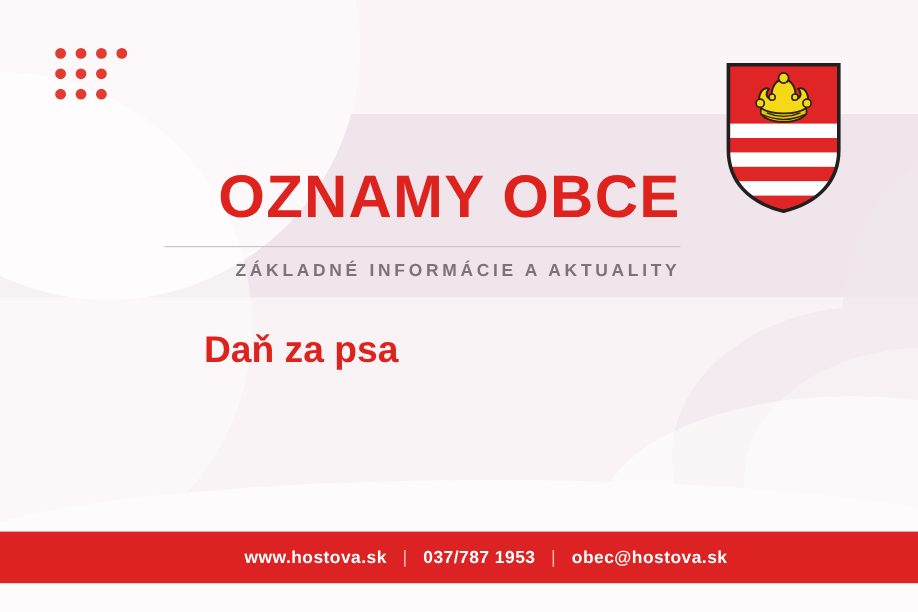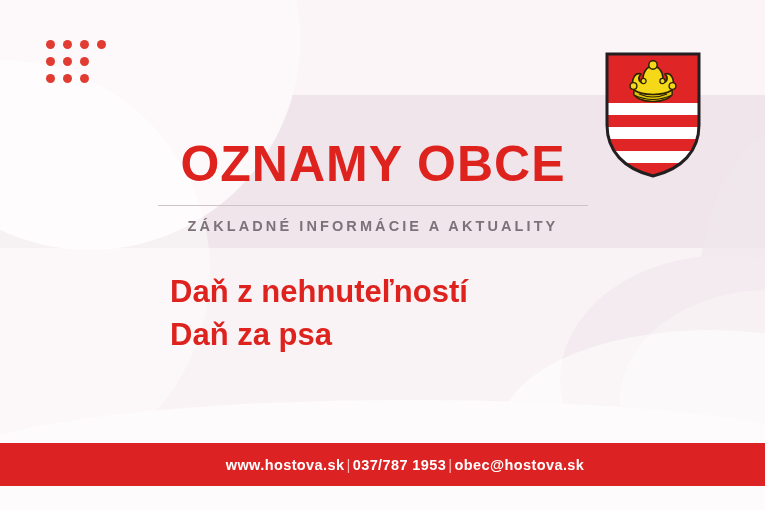--- a/index.html
+++ b/index.html
@@ -104,24 +104,24 @@
     left: 604px;
     top: 51px;
     width: 98px;
     height: 128px;
   }
   .crest svg { display: block; width: 100%; height: 100%; }
 
   
   .header-block {
     position: absolute;
-    left: 158px;
+    left: 137px;
     top: 138px;
     width: 430px;
-    text-align: center;
+    text-align: right;
   }
   .poster-title {
     font-family: "Liberation Sans", sans-serif;
     font-size: 50px;
     font-weight: bold;
     color: #de231f;
     letter-spacing: 1px;
     line-height: 1.05;
     margin: 0;
     white-space: nowrap;
@@ -168,21 +168,21 @@
     width: 765px;
     height: 43px;
     background: #dc2222;
     display: flex;
     align-items: center;
     justify-content: center;
   }
   .footer-inner {
     display: flex;
     align-items: center;
-    gap: 2px;
+    gap: 13px;
     font-family: "Liberation Sans", sans-serif;
     font-size: 14.5px;
     font-weight: bold;
     color: #ffffff;
     letter-spacing: 0.4px;
     white-space: nowrap;
     margin-left: 45px;
   }
   .footer-sep {
     color: #f6b9b6;
@@ -264,21 +264,20 @@
     </svg>
   </div>
 
   <div class="header-block">
     <h1 class="poster-title">OZNAMY OBCE</h1>
     <div class="title-rule"></div>
     <p class="poster-subtitle">ZÁKLADNÉ INFORMÁCIE A AKTUALITY</p>
   </div>
 
   <ul class="notice-list">
-    <li class="notice-item">Daň z nehnuteľností</li>
     <li class="notice-item">Daň za psa</li>
   </ul>
 
   <div class="footer-bar">
     <div class="footer-inner">
       <span>www.hostova.sk</span>
       <span class="footer-sep">|</span>
       <span>037/787 1953</span>
       <span class="footer-sep">|</span>
       <span>obec@hostova.sk</span>

